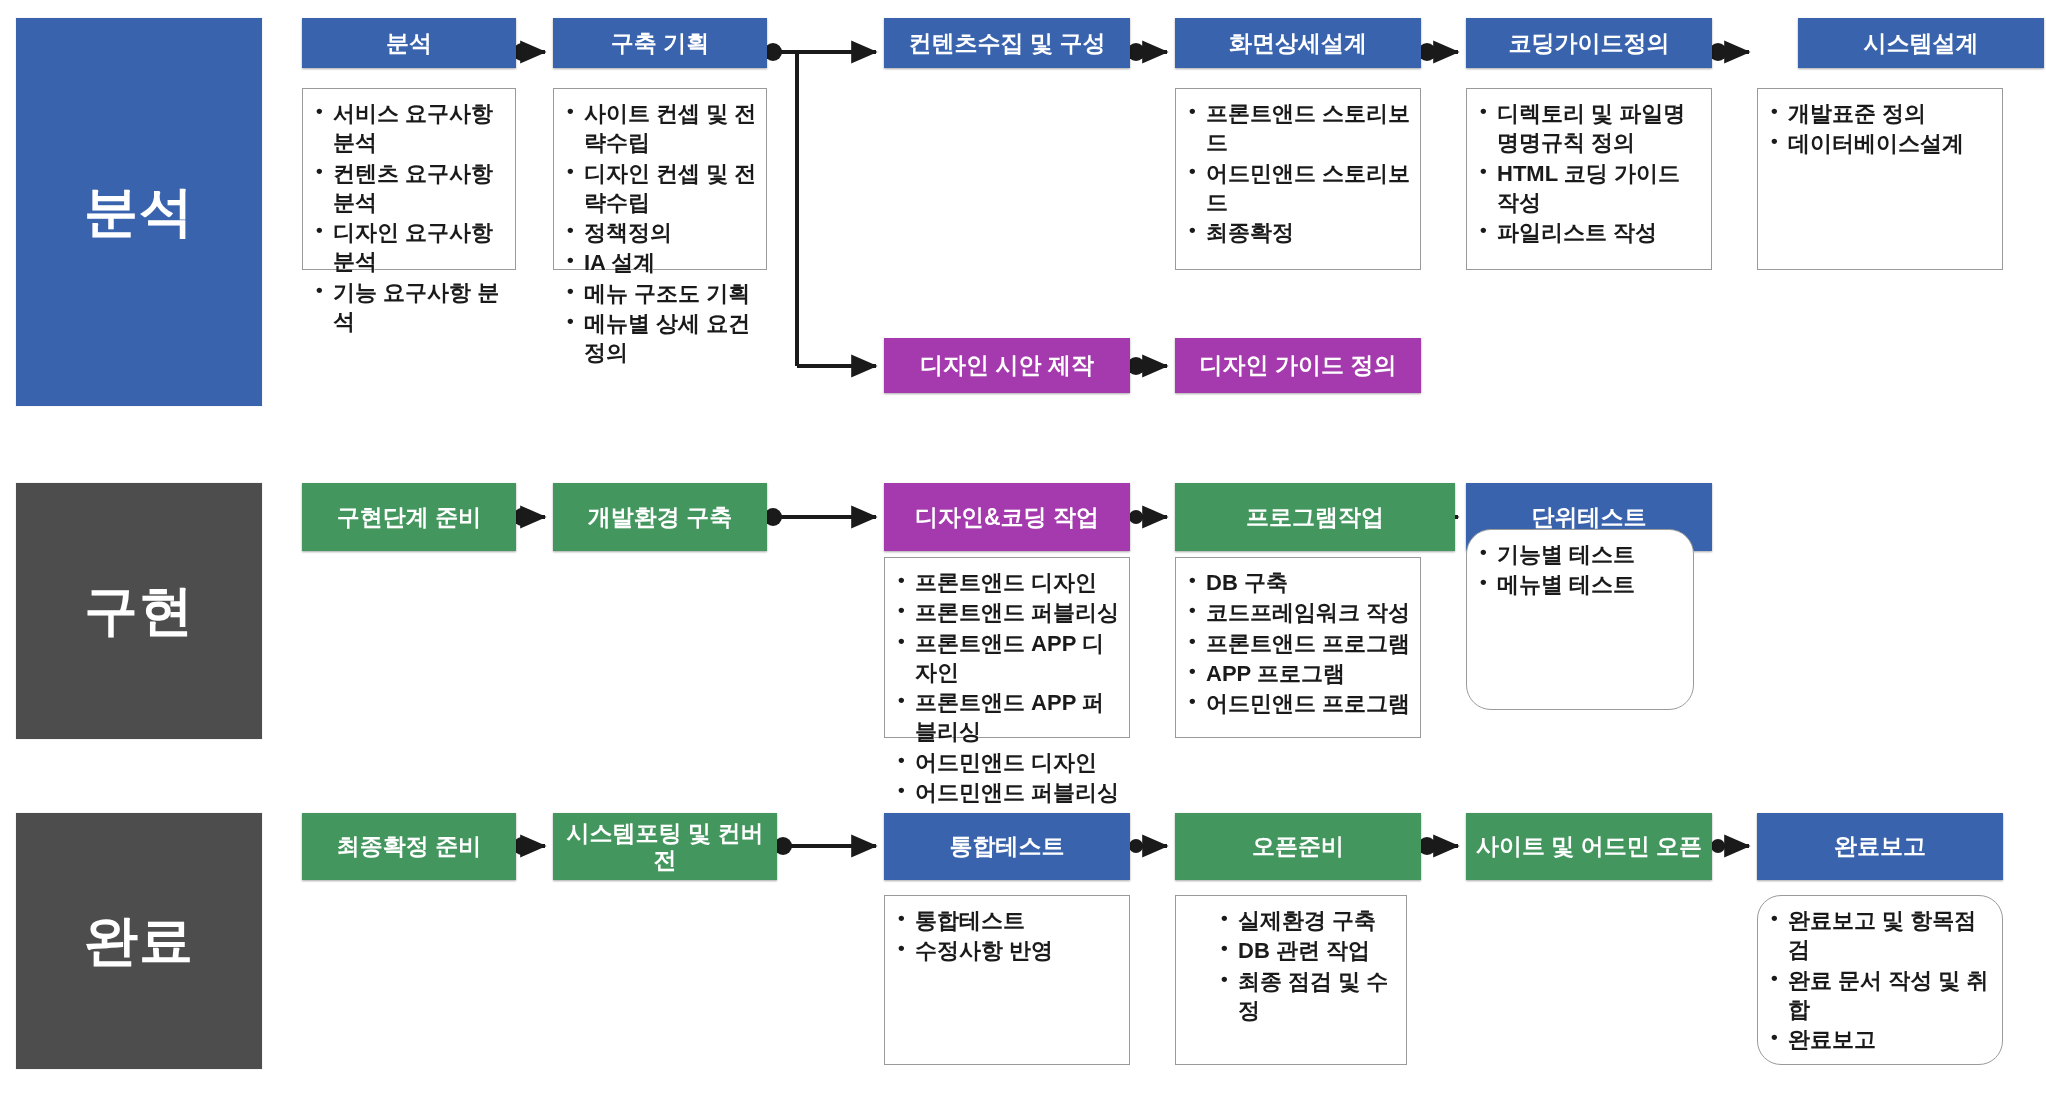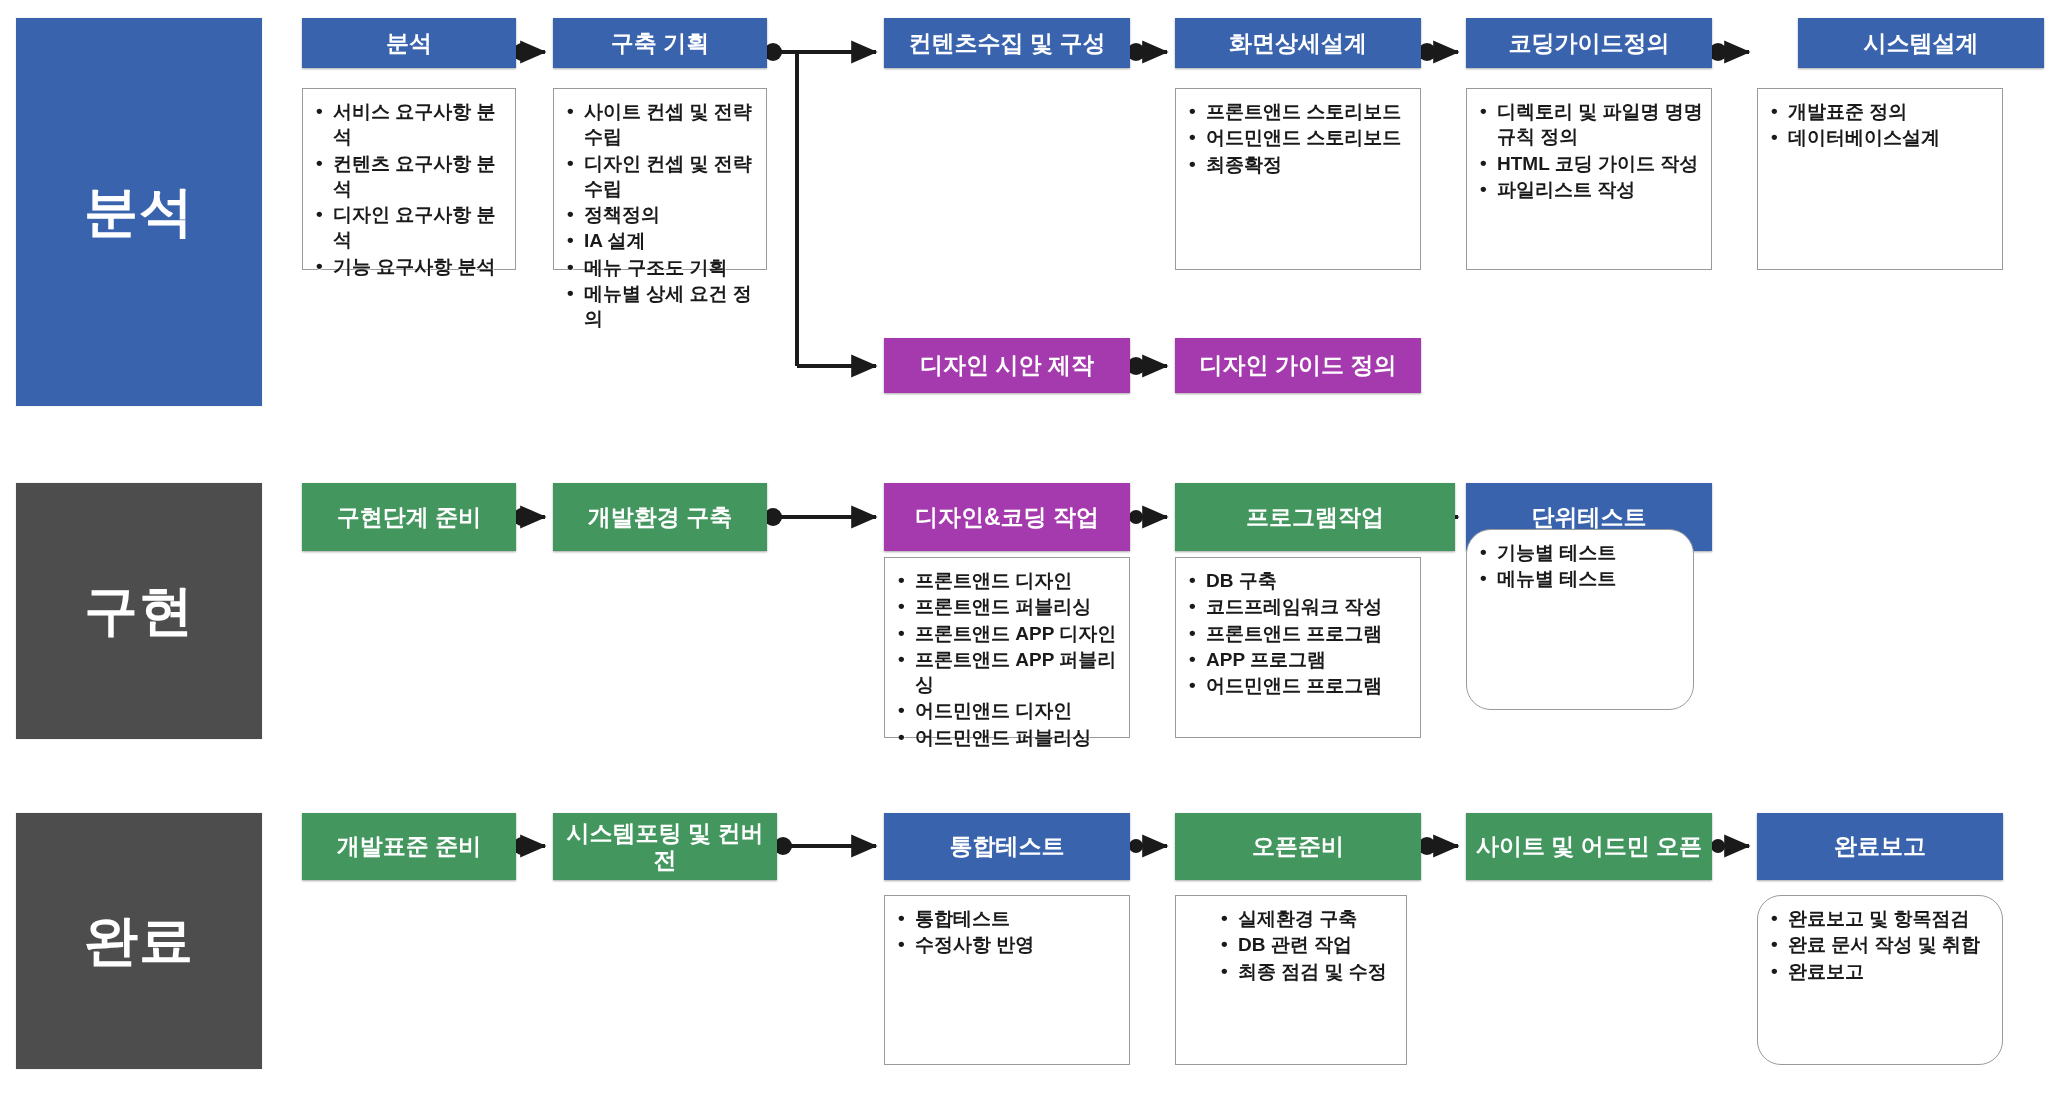--- a/index.html
+++ b/index.html
@@ -57,21 +57,21 @@
     box-sizing: border-box;
     padding: 10px 8px 8px 8px;
   }
   .detail-box ul {
     margin: 0;
     padding: 0 0 0 22px;
     list-style: none;
   }
   .detail-box li {
     position: relative;
-    font-size: 19px;
+    font-size: 22px;
     font-weight: bold;
     color: #1a1a1a;
     line-height: 1.33;
     margin: 0 0 1px 0;
     text-shadow: 0.6px 0.6px 0 rgba(255,255,255,0.85);
   }
   .detail-box li::before {
     content: "\2022";
     position: absolute;
     left: -17px;
@@ -289,21 +289,21 @@
     <span>단위테스트</span>
   </div>
   <div class="detail-box" style="left:1466px; top:529px; width:228px; height:181px;border-radius:25px;">
     <ul>
       <li>기능별 테스트</li>
       <li>메뉴별 테스트</li>
     </ul>
   </div>
 
   <div class="stage-head" style="left:302px; top:813px; width:214px; height:67px; background:#43975E;">
-    <span>개발표준 준비</span>
+    <span>최종확정 준비</span>
   </div>
 
   <div class="stage-head" style="left:553px; top:813px; width:224px; height:67px; background:#43975E;">
     <span>시스템포팅 및 컨버전</span>
   </div>
 
   <div class="stage-head" style="left:884px; top:813px; width:246px; height:67px; background:#3A63AE;">
     <span>통합테스트</span>
   </div>
   <div class="detail-box" style="left:884px; top:895px; width:246px; height:170px;">

